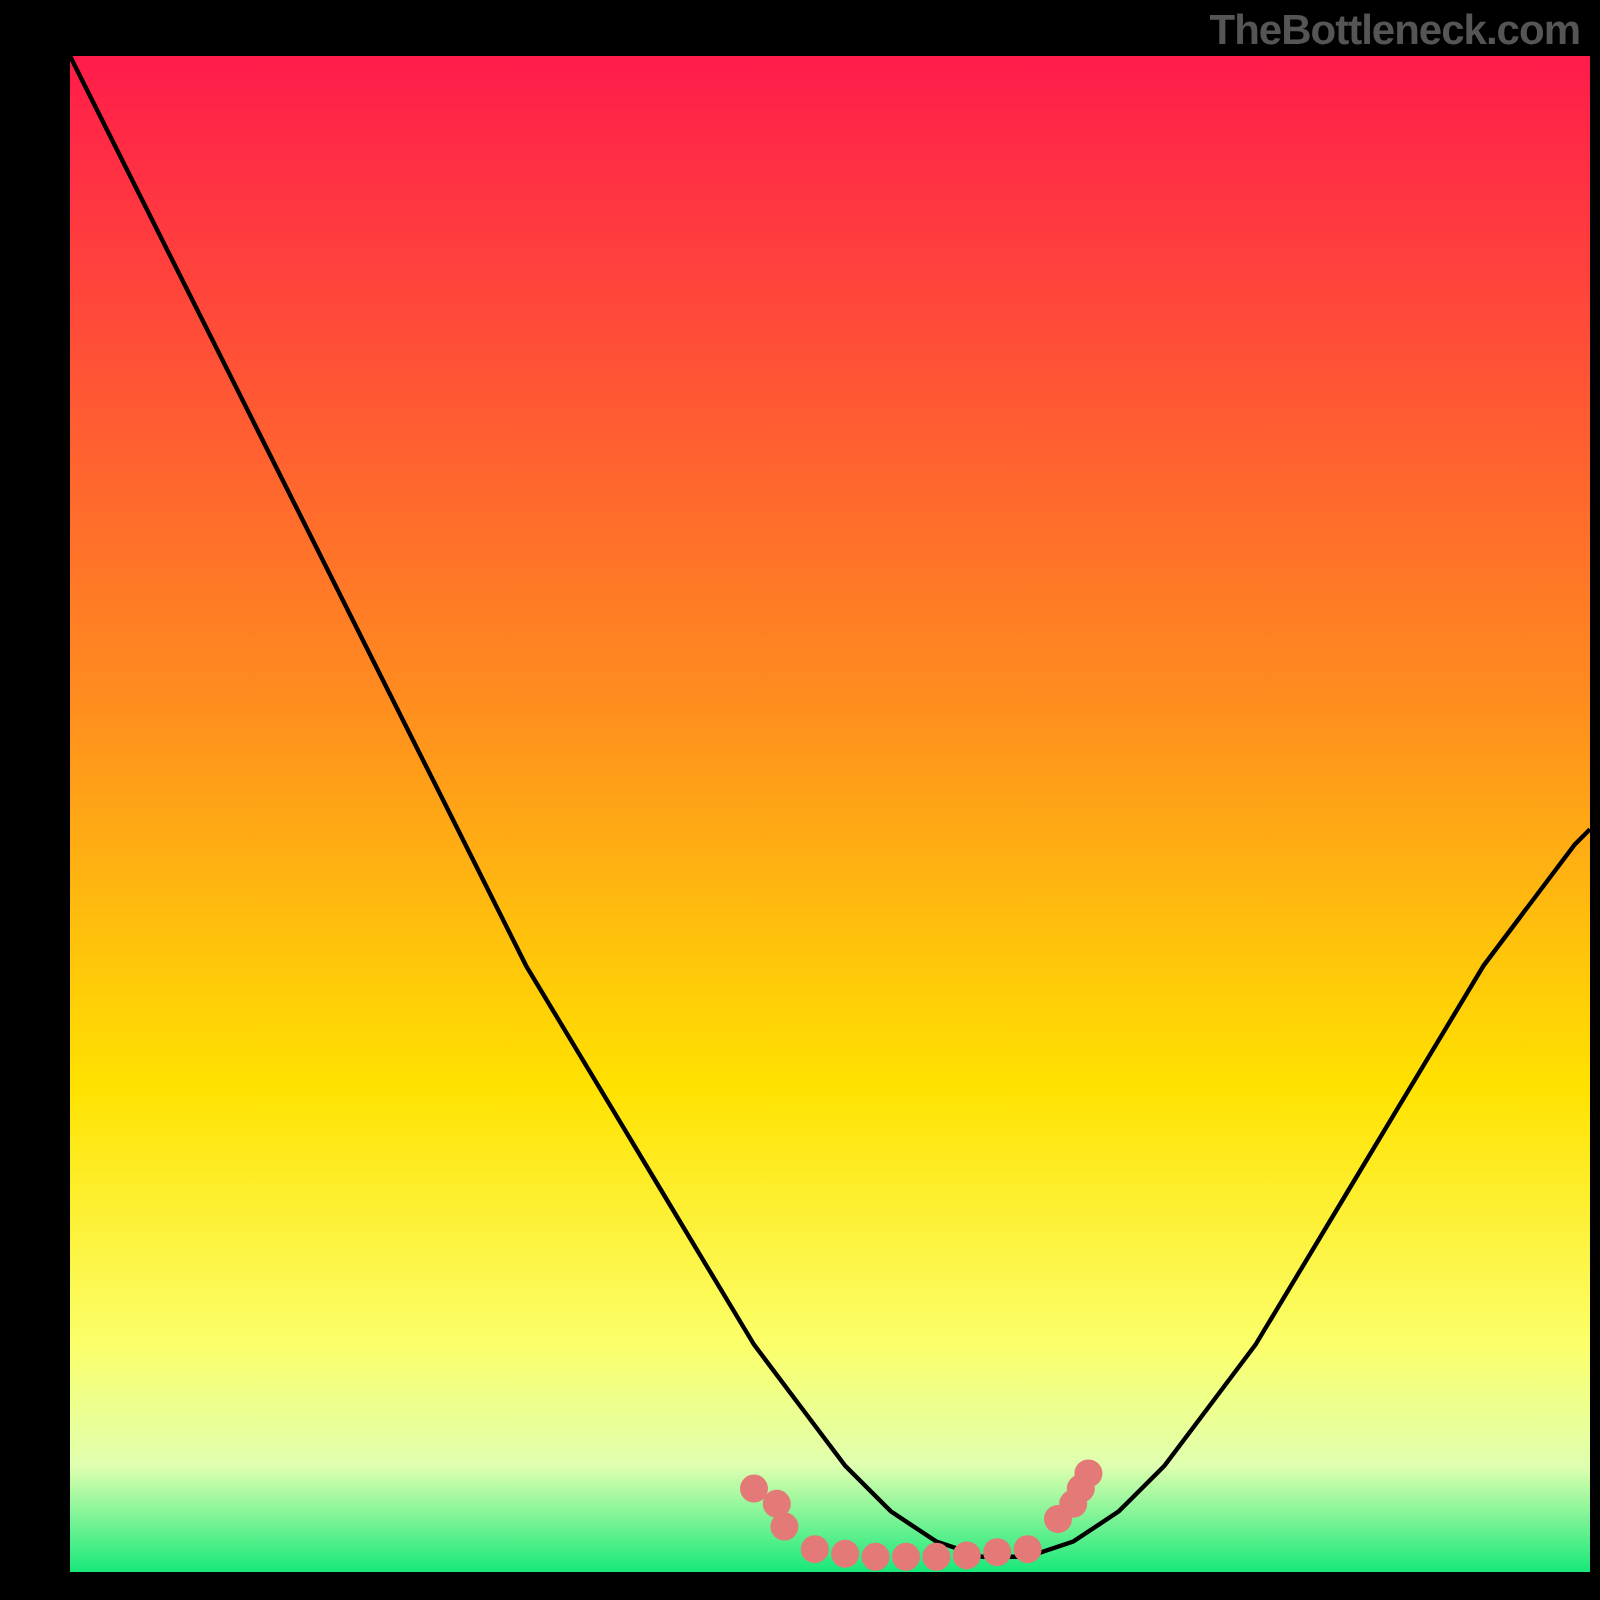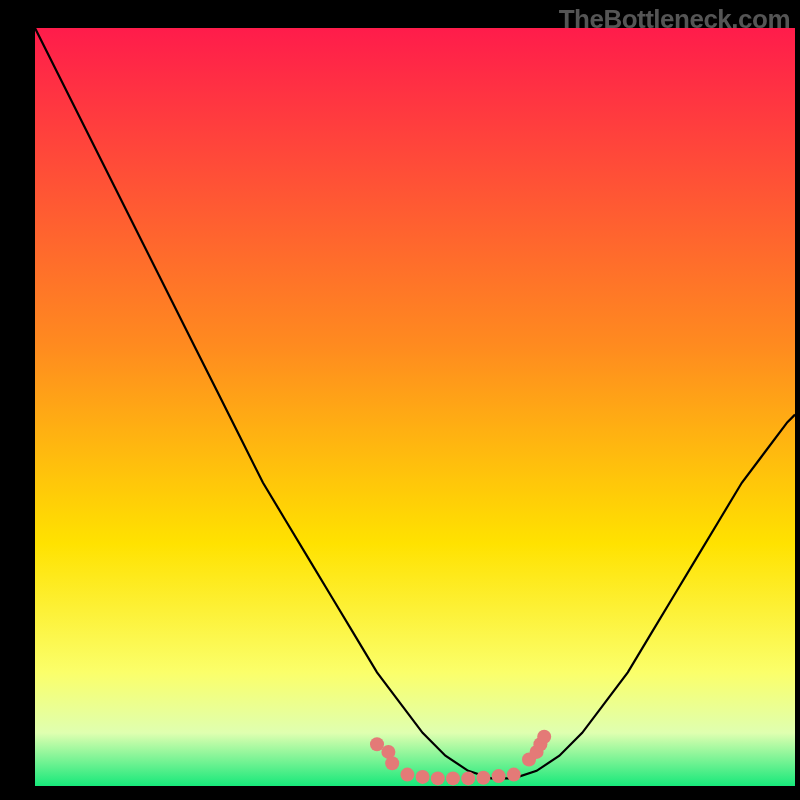--- a/index.html
+++ b/index.html
@@ -10,21 +10,21 @@
     height: 800px;
     overflow: hidden;
     position: relative;
     font-family: Arial, Helvetica, sans-serif;
   }
   .attribution {
     position: absolute;
     top: 4px;
     right: 10px;
     color: #555;
-    font-size: 26px;
+    font-size: 21px;
     font-weight: bold;
     letter-spacing: -0.5px;
     z-index: 10;
   }
   .plot {
     position: absolute;
     left: 35px;
     top: 28px;
     width: 760px;
     height: 758px;

